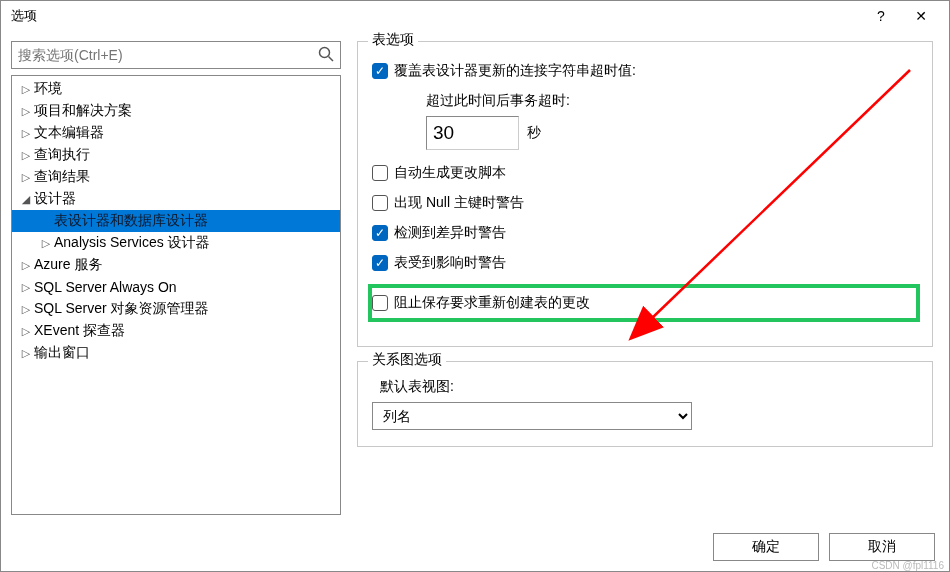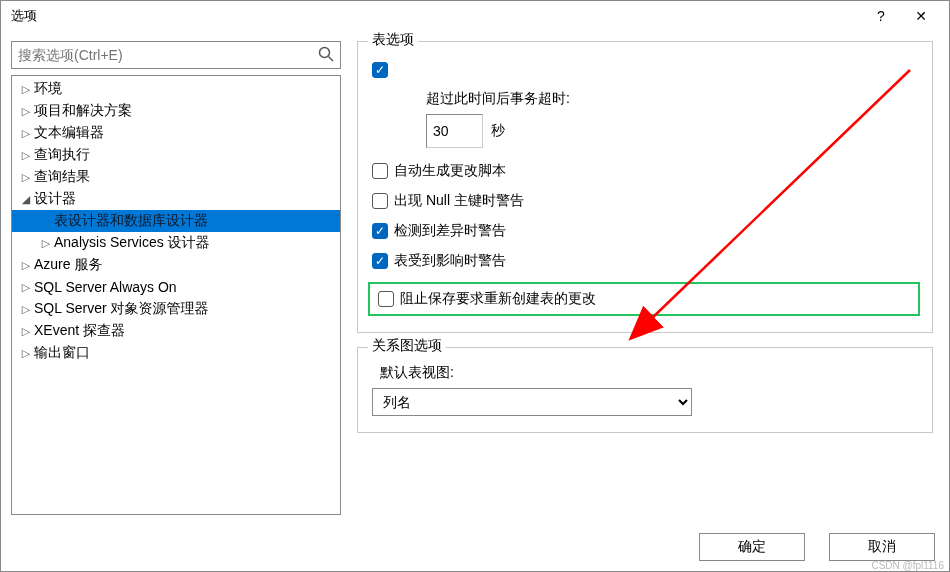--- a/index.html
+++ b/index.html
@@ -21,25 +21,25 @@
   .lvl1 { padding-left: 6px; }
   .lvl2 { padding-left: 26px; }
   .right { flex:1; display:flex; flex-direction: column; font-size:14px; padding: 0 6px; }
   .group { border:1px solid #c8c8c8; padding: 12px 14px 16px 14px; margin-bottom: 14px; position: relative; }
   .group-title { position: absolute; top: -11px; left: 10px; background: #fff; padding: 0 4px; font-size: 14px; }
   .chk-row { display:flex; align-items:center; gap:6px; margin: 8px 0 12px 0; }
   .chk { width:16px; height:16px; border:1px solid #555; border-radius:3px; display:flex; align-items:center; justify-content:center; font-size:12px; line-height:1; }
   .chk.checked { background:#0067c0; border-color:#0067c0; color:#fff; }
   .inset { margin-left: 30px; }
   .timeout-row { display:flex; align-items:center; gap:8px; margin: 6px 0 14px 24px; }
-  .timeout-row input { width: 57px; height: 26px; border:1px solid #888; border-right-color:#ccc; border-bottom-color:#ccc; padding: 16px 6px; font-size:14px; }
-  .highlight-box { border:2px solid #22c55e; padding: 6px 8px; margin: 0 -2px 0 -4px; }
+  .timeout-row input { width: 93px; height: 26px; border:1px solid #888; border-right-color:#ccc; border-bottom-color:#ccc; padding: 16px 6px; font-size:19px; }
+  .highlight-box { border:4px solid #22c55e; padding: 6px 0; margin: 0 -2px 8px -4px; }
   .select-row { margin-top: 2px; }
   .select-row select { width: 100%; max-width: 320px; height: 28px; border:1px solid #888; font-size:14px; padding: 2px 6px; background:#fff; }
-  .footer { height: 48px; display:flex; justify-content:flex-end; align-items:center; gap: 24px; padding: 0 14px; }
+  .footer { height: 48px; display:flex; justify-content:flex-end; align-items:center; gap: 10px; padding: 0 14px; }
   .btn { width: 106px; height: 28px; border:1px solid #888; background:#fff; font-size:14px; display:flex; align-items:center; justify-content:center; }
   .watermark { position:absolute; right:6px; bottom:1px; font-size:10px; color:#bbb; font-family: Arial, sans-serif; }
   .arrow-svg { position:absolute; top: 60px; left: 350px; width: 590px; height: 310px; pointer-events:none; }
 </style>
 </head>
 <body>
 
 <div class="dialog">
   <div class="titlebar">
     <span class="title">选项</span>
@@ -117,20 +117,21 @@
           </div>
         </div>
     </div>
 
     <div class="right">
       <div class="group" style="position:relative;">
         <span class="group-title">表选项</span>
 
         <div class="chk-row">
           <span class="chk checked">✓</span>
+          <span>覆盖表设计器更新的连接字符串超时值:</span>
         </div>
 
         <div class="inset">
           <div style="margin-left:24px;">超过此时间后事务超时:</div>
           <div class="timeout-row">
             <input type="text" value="30" style="">
             <span>秒</span>
           </div>
         </div>
 

